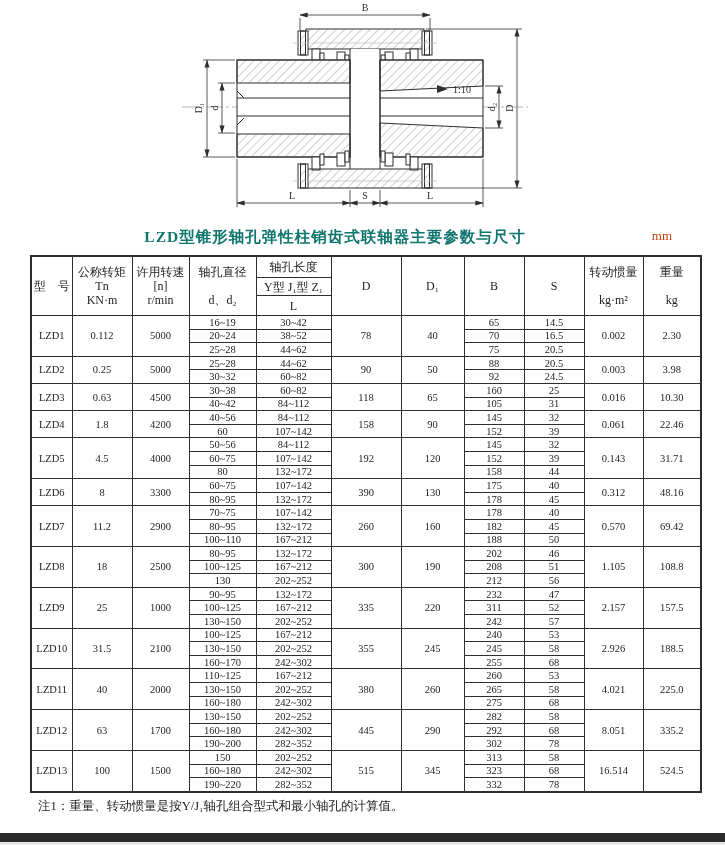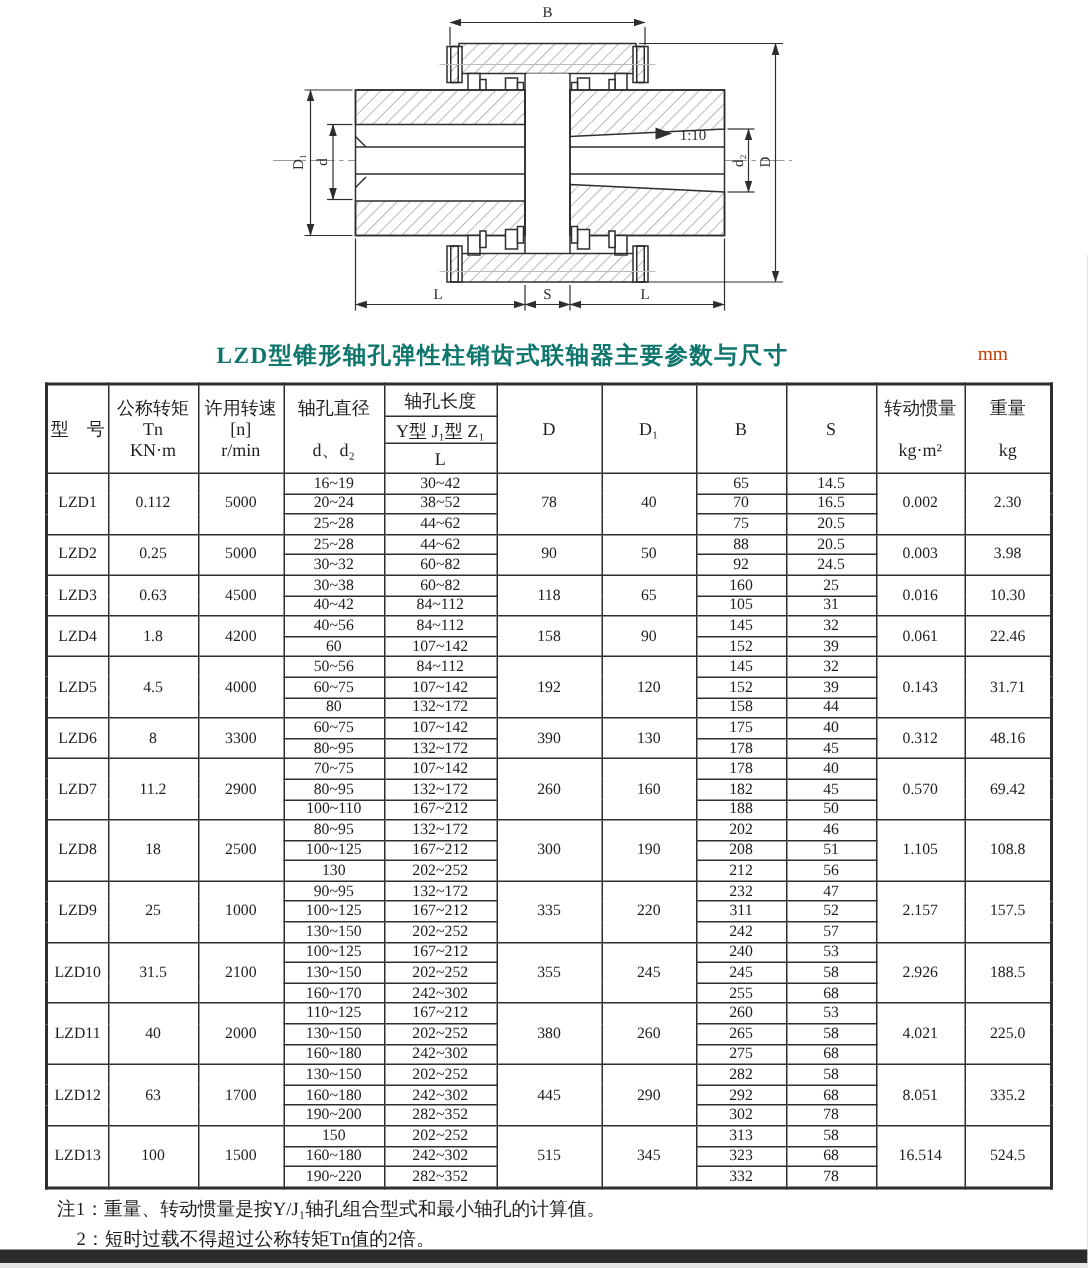--- a/index.html
+++ b/index.html
@@ -513,18 +513,17 @@
           <td>190~220</td>
           <td>282~352</td>
           <td>332</td>
           <td>78</td>
         </tr>
       </tbody>
   </table>
 
   <div class="notes">
     <div class="note-line">注1：重量、转动惯量是按Y/J₁轴孔组合型式和最小轴孔的计算值。</div>
-    <div class="note-line">2：短时过载不得超过公称转矩Tn值的2倍。</div>
   </div>
 
   <div class="bottom-bar"></div>
   <div class="bottom-edge"></div>
 </div>
 
 </body></html>

